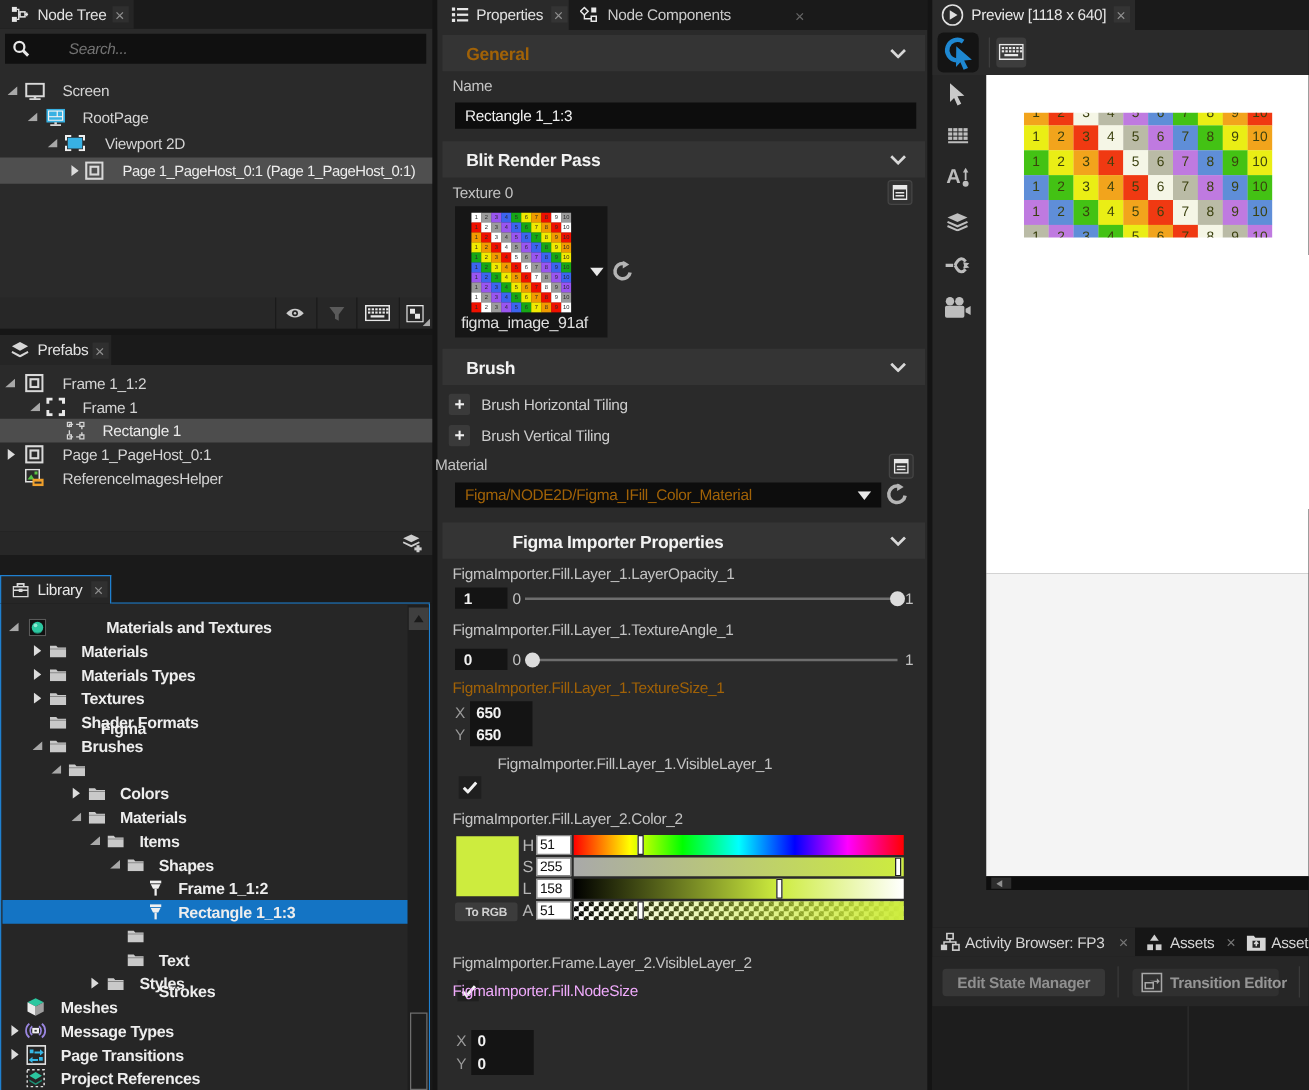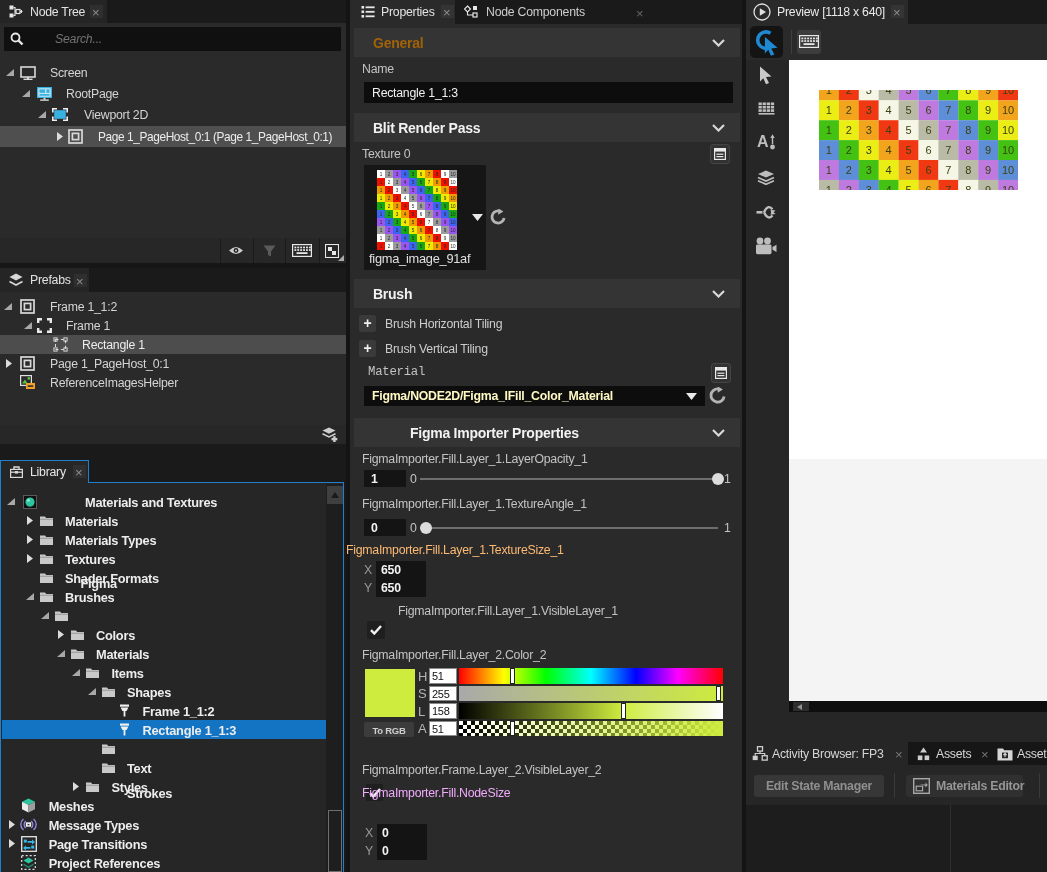--- a/index.html
+++ b/index.html
@@ -602,30 +602,30 @@
 <div class="t" style="left:373px;top:293.5px;font-weight:bold;color:#f2f2f2;font-size:14px;">Brush</div>
 <svg width="13" height="8" viewBox="0 0 13 8" style="position:absolute;left:712px;top:290px;">
     <path d="M1 1 L6.5 6.5 L12 1" fill="none" stroke="#d8d8d8" stroke-width="2.2"></path>
   </svg>
 <div style="left:359px;top:315px;width:17px;height:17px;background:#3a3a3a;border-radius:2px;"></div>
 <div class="t" style="left:363.5px;top:323.2px;color:#f0f0f0;font-size:14px;font-weight:bold;">+</div>
 <div class="t" style="left:385px;top:323.5px;color:#cccccc;">Brush Horizontal Tiling</div>
 <div style="left:359px;top:340px;width:17px;height:17px;background:#3a3a3a;border-radius:2px;"></div>
 <div class="t" style="left:363.5px;top:348.2px;color:#f0f0f0;font-size:14px;font-weight:bold;">+</div>
 <div class="t" style="left:385px;top:348.5px;color:#cccccc;">Brush Vertical Tiling</div>
-<div class="t" style="left:368px;top:372px;color:#c3c3c3;font-family:Liberation Mono, monospace;">Material</div>
+<div class="t" style="left:348px;top:372px;color:#c3c3c3;">Material</div>
 <div style="left:711px;top:363px;width:20px;height:20px;background:#323232;border:1px solid #454545;border-radius:3px;"></div>
 <svg width="12" height="12" viewBox="0 0 12 12" style="position:absolute;left:715px;top:367px;">
     <rect x="0.6" y="0.6" width="10.8" height="10.8" fill="none" stroke="#e8e8e8" stroke-width="1.2"></rect>
     <rect x="0.6" y="0.6" width="10.8" height="3" fill="#e8e8e8"></rect>
     <rect x="2.4" y="5.6" width="7" height="1.2" fill="#e8e8e8"></rect>
     <rect x="2.4" y="8" width="7" height="1.2" fill="#e8e8e8"></rect>
   </svg>
 <div style="left:364px;top:386px;width:341px;height:20px;background:#0d0d0d;"></div>
-<div class="t" style="left:372px;top:396px;color:#fef9c3;font-weight:bold;">Figma/NODE2D/Figma_IFill_Color_Material</div>
+<div class="t" style="left:372px;top:396px;color:#a16207;">Figma/NODE2D/Figma_IFill_Color_Material</div>
 <svg width="11" height="7" viewBox="0 0 11 7" style="position:absolute;left:686px;top:393px;">
     <path d="M0 0 L11 0 L5.5 7 Z" fill="#e8e8e8"></path>
   </svg>
 <svg width="17" height="17" viewBox="0 0 17 17" style="position:absolute;left:709px;top:387px;">
     <path d="M 9.3 1.9000000000000004 A 6.6 6.6 0 1 0 15.1 9.5" fill="none" stroke="#b4b4b4" stroke-width="2.8"></path>
     <path d="M 8.7 -0.6999999999999997 L 13.9 2.5000000000000004 L 8.7 5.7 Z" fill="#b4b4b4"></path>
   </svg>
 <div style="left:354px;top:418px;width:386px;height:29px;background:#343434;"></div>
 <div class="t" style="left:373px;top:432.5px;font-weight:bold;color:#f2f2f2;font-size:14px;margin-left:37px;">Figma Importer Properties</div>
 <svg width="13" height="8" viewBox="0 0 13 8" style="position:absolute;left:712px;top:429px;">
@@ -638,21 +638,21 @@
 <div style="left:420px;top:477.5px;width:298px;height:2px;background:#6e6e6e;"></div>
 <div style="left:712.0px;top:472.5px;width:12px;height:12px;background:#dcdcdc;border-radius:50%;"></div>
 <div class="t" style="left:724px;top:478.5px;color:#c3c3c3;">1</div>
 <div class="t" style="left:362px;top:503.5px;color:#c3c3c3;">FigmaImporter.Fill.Layer_1.TextureAngle_1</div>
 <div style="left:364px;top:519px;width:42px;height:17px;background:#141414;"></div>
 <div class="t" style="left:371px;top:527.5px;color:#f2f2f2;font-weight:bold;">0</div>
 <div class="t" style="left:410px;top:527.5px;color:#c3c3c3;">0</div>
 <div style="left:420px;top:526.5px;width:298px;height:2px;background:#6e6e6e;"></div>
 <div style="left:420.0px;top:521.5px;width:12px;height:12px;background:#dcdcdc;border-radius:50%;"></div>
 <div class="t" style="left:724px;top:527.5px;color:#c3c3c3;">1</div>
-<div class="t" style="left:346px;top:549.5px;color:#fdba74;">FigmaImporter.Fill.Layer_1.TextureSize_1</div>
+<div class="t" style="left:362px;top:549.5px;color:#a16207;">FigmaImporter.Fill.Layer_1.TextureSize_1</div>
 <div style="left:376px;top:561px;width:50px;height:36px;background:#141414;"></div>
 <div class="t" style="left:364px;top:570px;color:#9a9a9a;">X</div>
 <div class="t" style="left:381px;top:570px;color:#f2f2f2;font-weight:bold;">650</div>
 <div class="t" style="left:364px;top:588px;color:#9a9a9a;">Y</div>
 <div class="t" style="left:381px;top:588px;color:#f2f2f2;font-weight:bold;">650</div>
 <div class="t" style="left:362px;top:611px;color:#c3c3c3;margin-left:36px;">FigmaImporter.Fill.Layer_1.VisibleLayer_1</div>
 <div style="left:367px;top:621px;width:18px;height:18px;background:#1f1f1f;"></div>
 <svg width="12" height="10" viewBox="0 0 12 10" style="position:absolute;left:370px;top:625px;">
     <path d="M1 5.2 L4.3 8.5 L11 1" fill="none" stroke="#f2f2f2" stroke-width="2.4"></path>
   </svg>
@@ -926,15 +926,15 @@
 <div style="left:746px;top:765px;width:301px;height:40px;background:#262626;"></div>
 <div style="left:754px;top:775px;width:130px;height:22px;background:#373737;border-radius:3px;"></div>
 <div class="t" style="left:819px;top:786px;color:#8f8f8f;font-weight:bold;transform:translate(-50%,-50%);left:819px;">Edit State Manager</div>
 <div style="left:894px;top:773px;width:1px;height:25px;background:#3a3a3a;"></div>
 <div style="left:906px;top:775px;width:117px;height:22px;background:#303030;border-radius:3px;"></div>
 <svg width="17" height="16" viewBox="0 0 17 16" style="position:absolute;left:913px;top:778px;">
     <rect x="0.7" y="0.7" width="15.6" height="14.6" fill="none" stroke="#a8a8a8" stroke-width="1.4"></rect>
     <rect x="3.2" y="8.2" width="6.4" height="4.6" fill="none" stroke="#a8a8a8" stroke-width="1.2"></rect>
     <path d="M6.5 6.5 L12.5 6.5 L12.5 4.6 L14.8 7 L12.5 9.4 L12.5 7.8" fill="#a8a8a8"></path>
   </svg>
-<div class="t" style="left:936px;top:786px;color:#969696;font-weight:bold;">Materials Editor</div>
+<div class="t" style="left:936px;top:786px;color:#969696;font-weight:bold;">Transition Editor</div>
 <div style="left:1039px;top:773px;width:1px;height:25px;background:#3a3a3a;"></div>
 <div style="left:746px;top:805px;width:301px;height:67px;background:#1d1d1d;"></div>
 <div style="left:950px;top:805px;width:1px;height:67px;background:#2e2e2e;"></div>
 </body></html>

